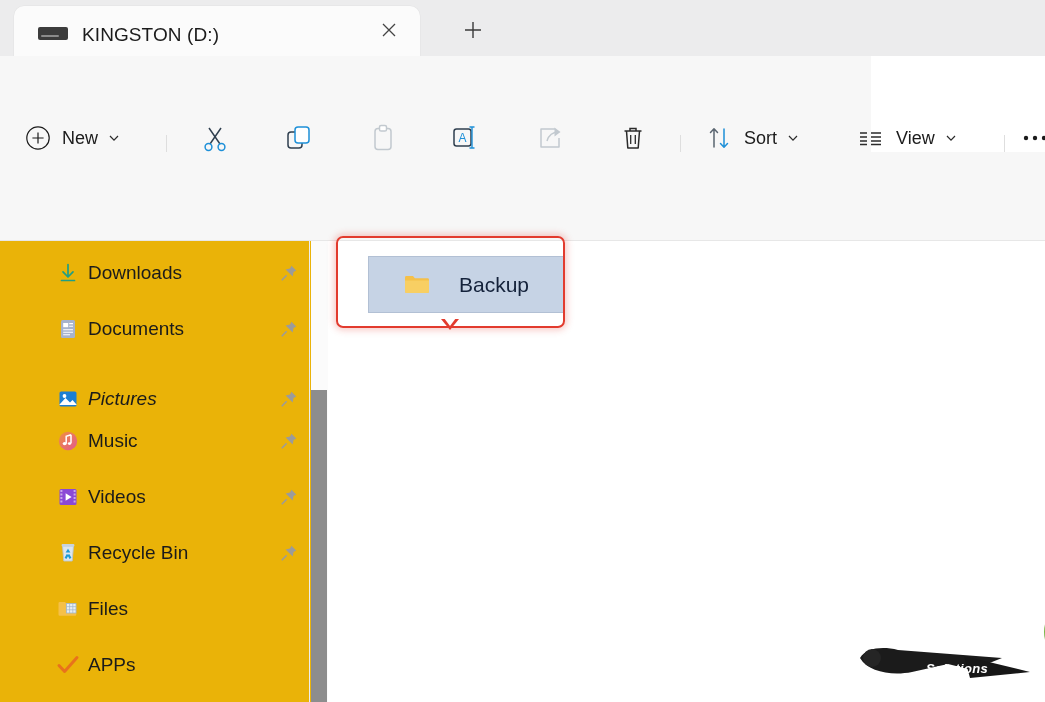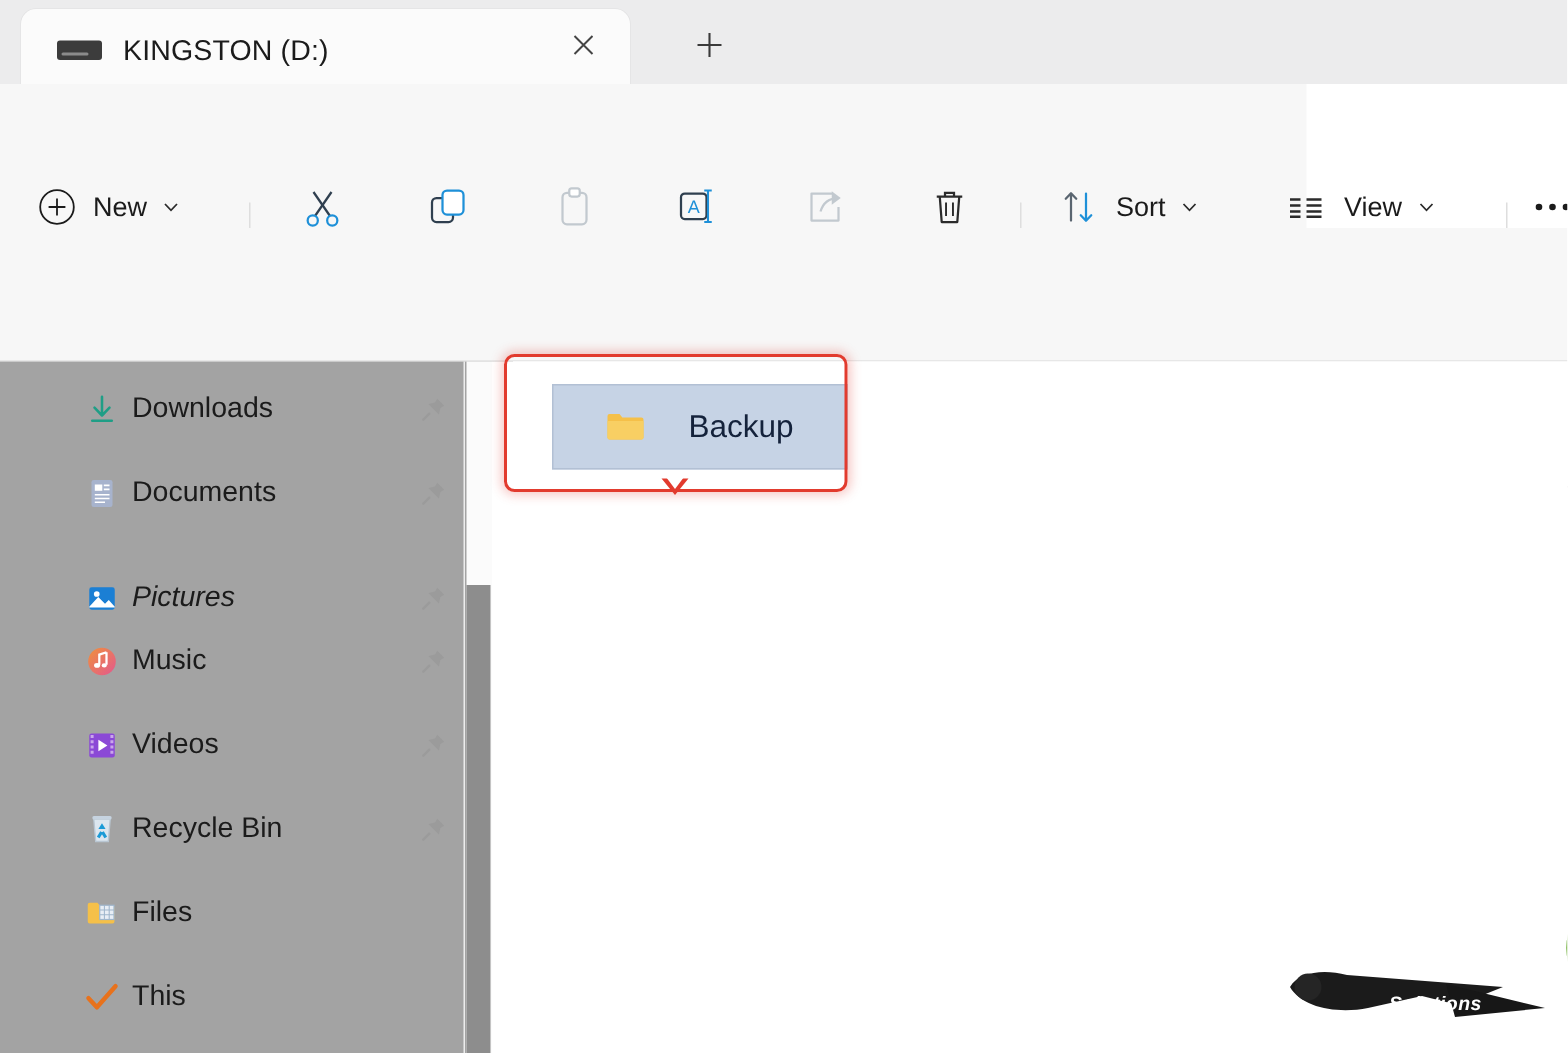--- a/index.html
+++ b/index.html
@@ -173,21 +173,21 @@
     color: #565656;
     margin: 0 7px;
     user-select: none;
   }
 
   
   .sidebar {
     position: absolute;
     left: 0; top: 241px;
     width: 342px; height: 461px;
-    background: #a3a3a3;
+    background: #eab308;
     overflow: hidden;
   }
   .side-item {
     position: absolute;
     left: 8px;
     width: 294px; height: 44px;
     display: flex;
     align-items: center;
     border-radius: 5px;
     cursor: pointer;
@@ -653,21 +653,21 @@
       </span>
       <span class="side-label">Files</span>
     </div>
 
     <div class="side-item" style="top:402px;">
       <span class="side-icon">
         <svg width="24" height="24" viewBox="0 0 24 24">
           <path d="M3 12.5 L8.6 18.5 L21 4.5" stroke="#e8721c" stroke-width="3" fill="none" stroke-linecap="round" stroke-linejoin="round"></path>
         </svg>
       </span>
-      <span class="side-label">This</span>
+      <span class="side-label">APPs</span>
     </div>
   </div>
 
   <div class="sidebar-divider"></div>
   <div class="sb-track"></div>
   <div class="sb-thumb"></div>
 
   <div class="content">
 
     <div class="file-item">

